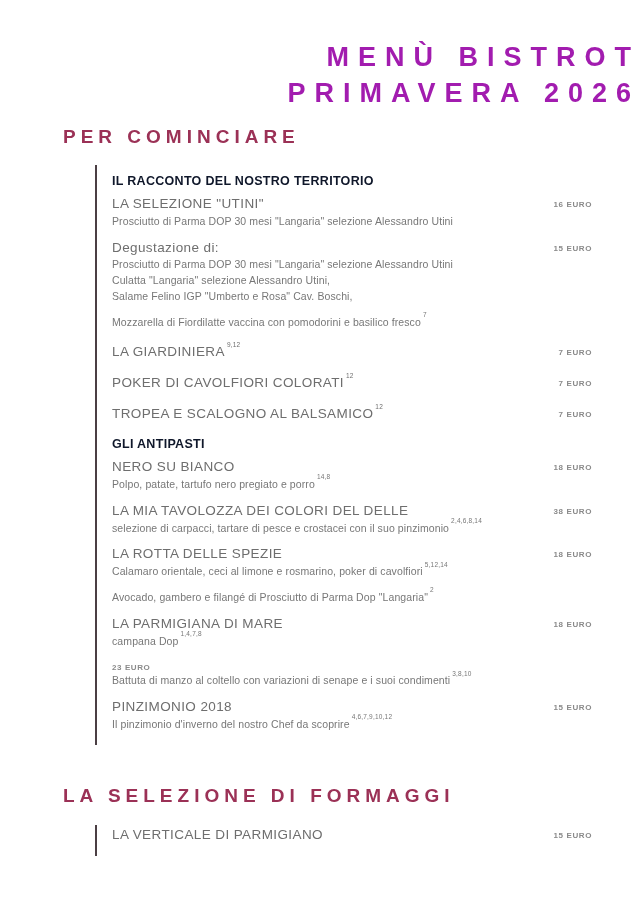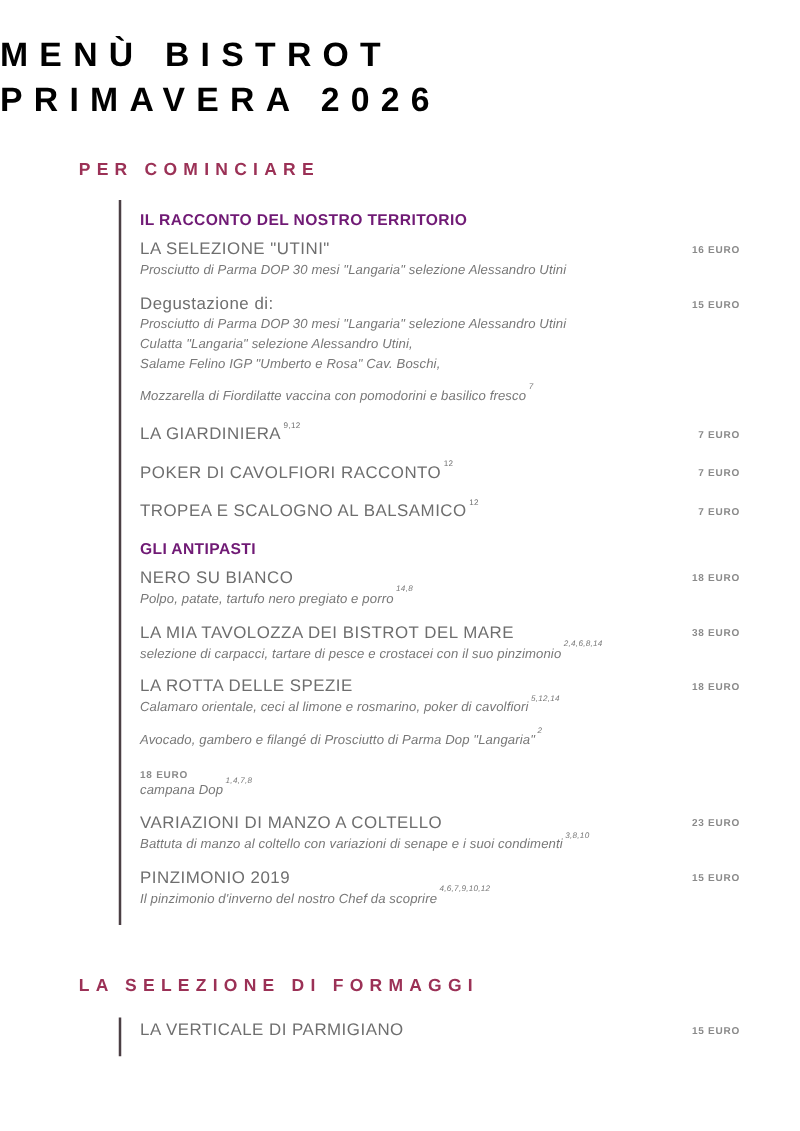--- a/index.html
+++ b/index.html
@@ -3,50 +3,49 @@
 <meta charset="utf-8">
 <style>
   html,body{margin:0;padding:0;}
   body{
     width:640px;height:905px;background:#ffffff;overflow:hidden;
     font-family:"Liberation Sans", sans-serif;
     -webkit-font-smoothing:antialiased;
   }
   .page{position:relative;width:640px;height:905px;}
   .page-title{
-    margin-top:26px;text-align:left;color:#000000;font-weight:bold;
+    margin-top:39px;text-align:right;color:#a21caf;font-weight:bold;
     font-size:27px;letter-spacing:9px;line-height:1.35;
   }
   .section-heading{
-    color:#9B3156;font-weight:bold;font-size:14px;letter-spacing:5px;
-    margin:28px 0 0 63px;
+    color:#9B3156;font-weight:bold;font-size:19px;letter-spacing:5px;
+    margin:14px 0 0 63px;
   }
   .menu-block{
     margin:17px 48px 0 95px;
     border-left:2px solid #4B3F44;
     padding:2px 0 2px 15px;
   }
   .group-heading{
-    color:#701a75;font-weight:bold;font-size:12.5px;letter-spacing:.3px;
+    color:#0f172a;font-weight:bold;font-size:12.5px;letter-spacing:.3px;
     margin:7px 0 8px 0;
   }
   .item{margin:0 0 10px 0;}
   .item-head{display:flex;justify-content:space-between;align-items:flex-start;}
   .item-name{
     color:#6E6E6E;font-size:13.5px;letter-spacing:.4px;line-height:1.25;
   }
   .item-price{
     color:#8A8A8A;font-size:8px;letter-spacing:.6px;white-space:nowrap;
     padding-top:4px;
     font-weight:bold;
   }
   .item-desc{
     color:#777777;font-size:10.5px;letter-spacing:.1px;line-height:1.5;
     margin-top:1px;
-    font-style:italic;
   }
   sup{
     font-size:6.5px;line-height:0;position:relative;top:-4px;margin-left:2px;
     letter-spacing:.2px;
   }
   .bare-item{margin:14px 0;}
   .formaggi-heading{margin-top:40px;}
   .formaggi-block{margin-top:18px;}
 </style>
 </head>
@@ -96,21 +95,21 @@
 
     <div class="item bare-item">
       <div class="item-head">
         <span class="item-name"><span>LA GIARDINIERA</span><sup>9,12</sup></span>
         <span class="item-price">7 EURO</span>
       </div>
     </div>
 
     <div class="item bare-item">
       <div class="item-head">
-        <span class="item-name"><span>POKER DI CAVOLFIORI RACCONTO</span><sup>12</sup></span>
+        <span class="item-name"><span>POKER DI CAVOLFIORI COLORATI</span><sup>12</sup></span>
         <span class="item-price">7 EURO</span>
       </div>
     </div>
 
     <div class="item bare-item">
       <div class="item-head">
         <span class="item-name"><span>TROPEA E SCALOGNO AL BALSAMICO</span><sup>12</sup></span>
         <span class="item-price">7 EURO</span>
       </div>
     </div>
@@ -122,21 +121,21 @@
         <span class="item-name">NERO SU BIANCO</span>
         <span class="item-price">18 EURO</span>
       </div>
       <div class="item-desc">
         <span>Polpo, patate, tartufo nero pregiato e porro</span><sup>14,8</sup>
       </div>
     </div>
 
     <div class="item">
       <div class="item-head">
-        <span class="item-name">LA MIA TAVOLOZZA DEI BISTROT DEL MARE</span>
+        <span class="item-name">LA MIA TAVOLOZZA DEI COLORI DEL DELLE</span>
         <span class="item-price">38 EURO</span>
       </div>
       <div class="item-desc">
         <span>selezione di carpacci, tartare di pesce e crostacei con il suo pinzimonio</span><sup>2,4,6,8,14</sup>
       </div>
     </div>
 
     <div class="item">
       <div class="item-head">
         <span class="item-name">LA ROTTA DELLE SPEZIE</span>
@@ -148,40 +147,40 @@
     </div>
 
     <div class="item">
       <div class="item-desc">
         <span>Avocado, gambero e filangé di Prosciutto di Parma Dop "Langaria"</span><sup>2</sup>
       </div>
     </div>
 
     <div class="item">
       <div class="item-head">
+        <span class="item-name">LA PARMIGIANA DI MARE</span>
         <span class="item-price">18 EURO</span>
       </div>
       <div class="item-desc">
         <div><span>campana Dop</span><sup>1,4,7,8</sup></div>
       </div>
     </div>
 
     <div class="item">
       <div class="item-head">
-        <span class="item-name">VARIAZIONI DI MANZO A COLTELLO</span>
         <span class="item-price">23 EURO</span>
       </div>
       <div class="item-desc">
         <span>Battuta di manzo al coltello con variazioni di senape e i suoi condimenti</span><sup>3,8,10</sup>
       </div>
     </div>
 
     <div class="item">
       <div class="item-head">
-        <span class="item-name">PINZIMONIO 2019</span>
+        <span class="item-name">PINZIMONIO 2018</span>
         <span class="item-price">15 EURO</span>
       </div>
       <div class="item-desc">
         <span>Il pinzimonio d'inverno del nostro Chef da scoprire</span><sup>4,6,7,9,10,12</sup>
       </div>
     </div>
 
   </div>
 
   <div class="section-heading formaggi-heading">LA SELEZIONE DI FORMAGGI</div>

